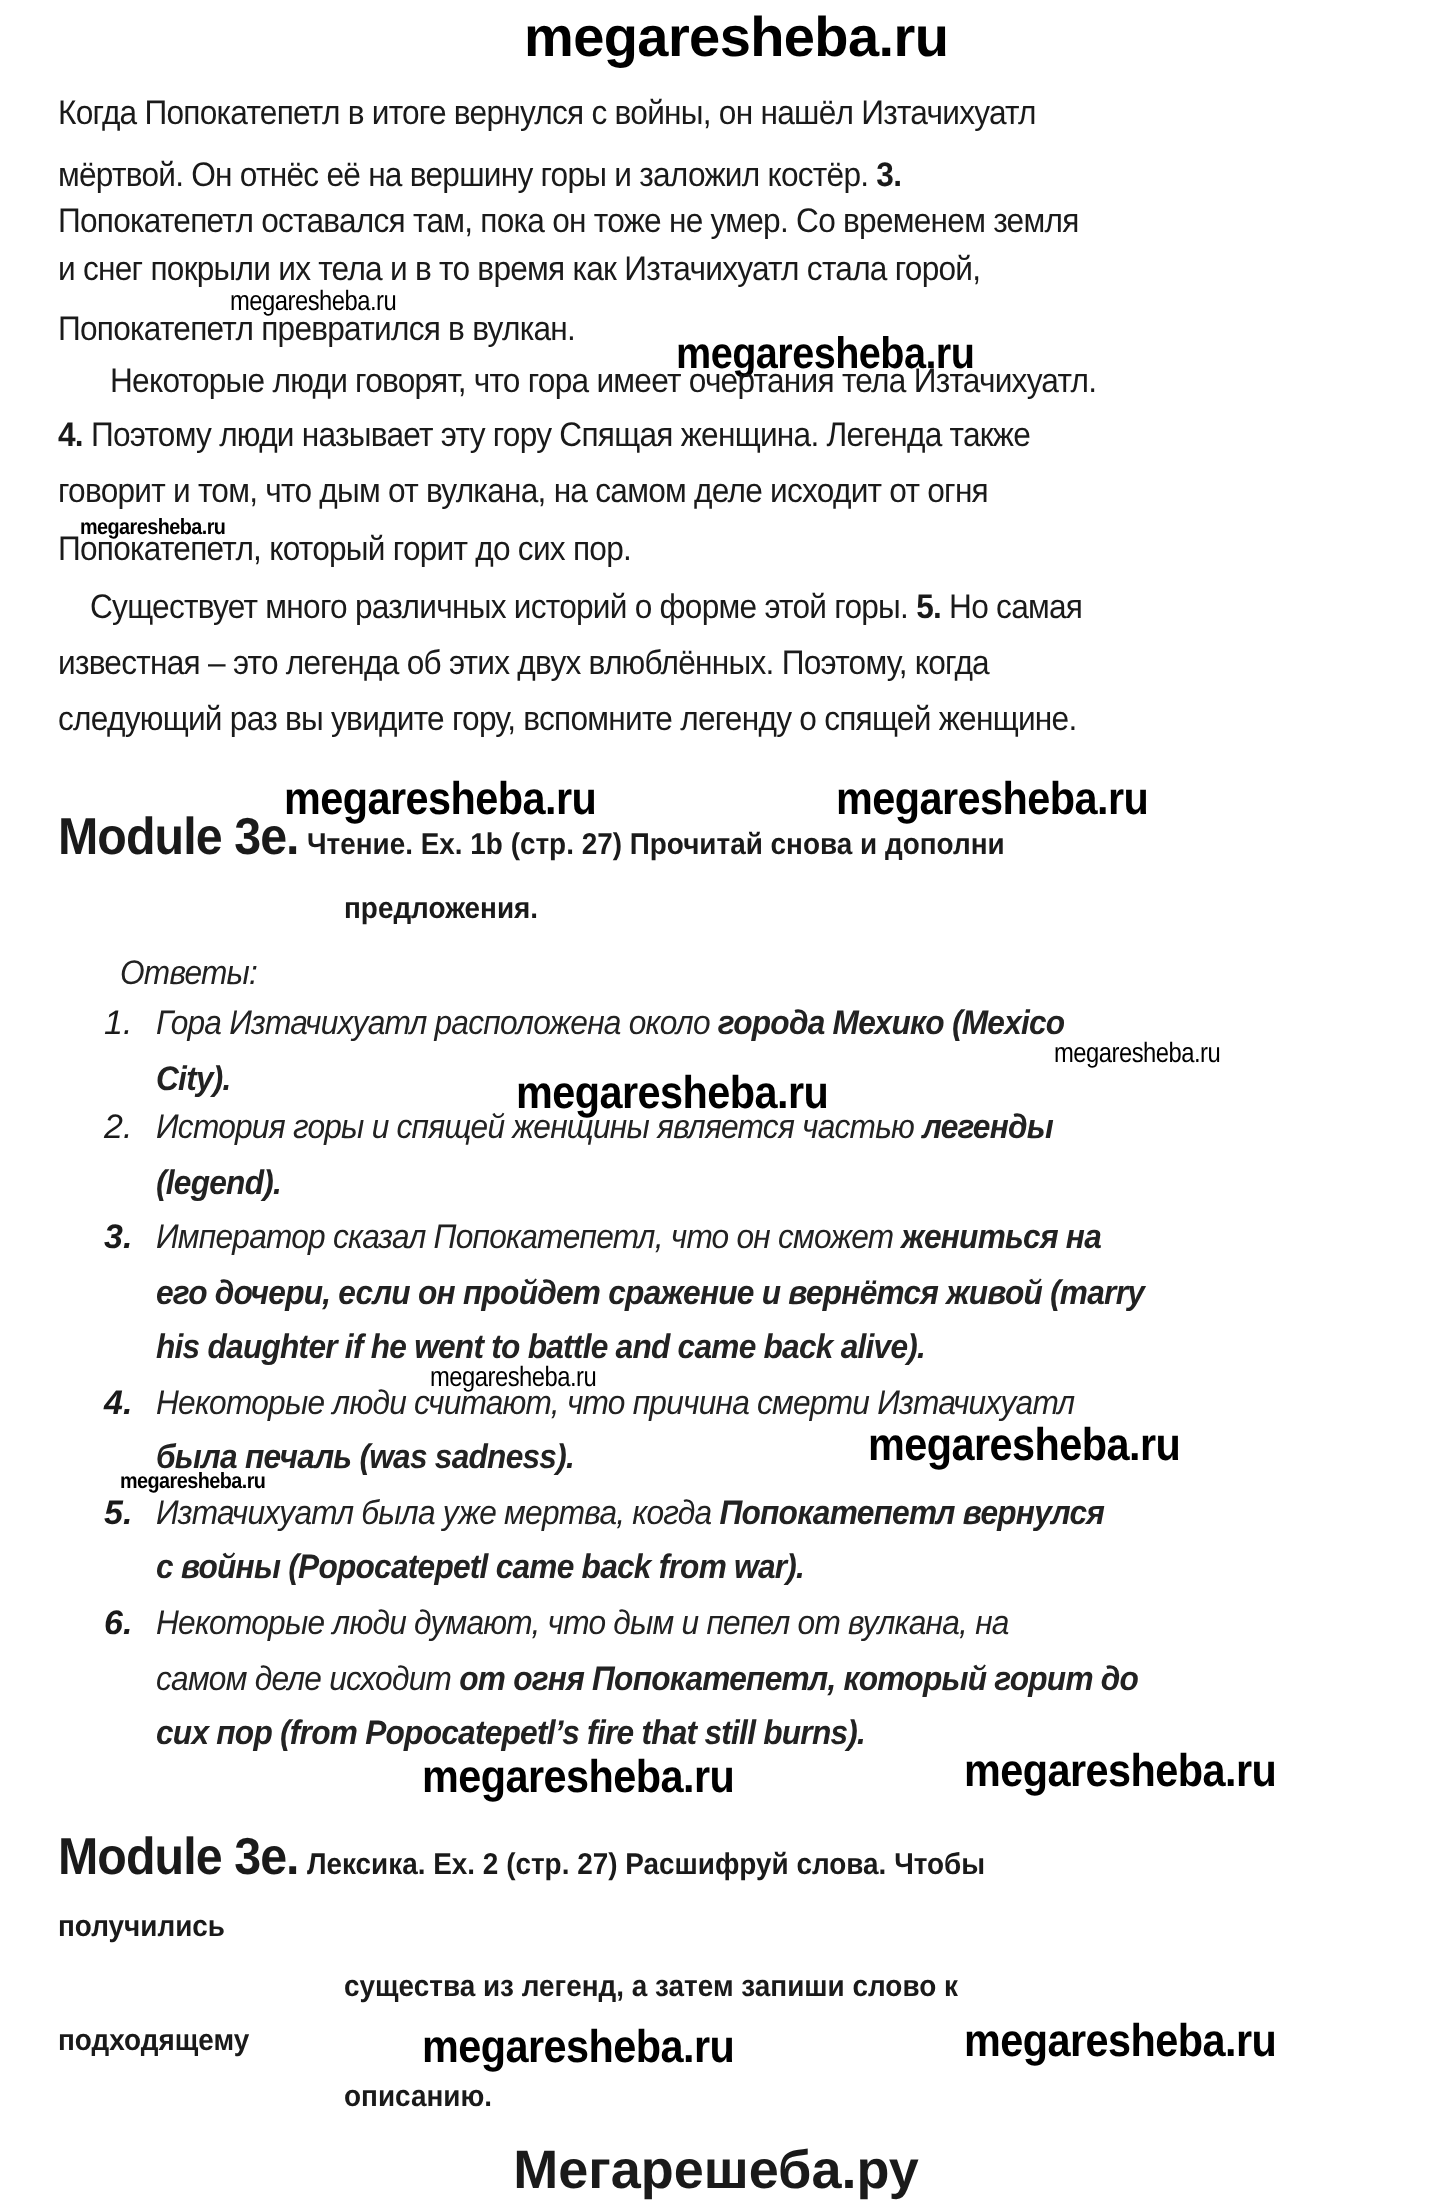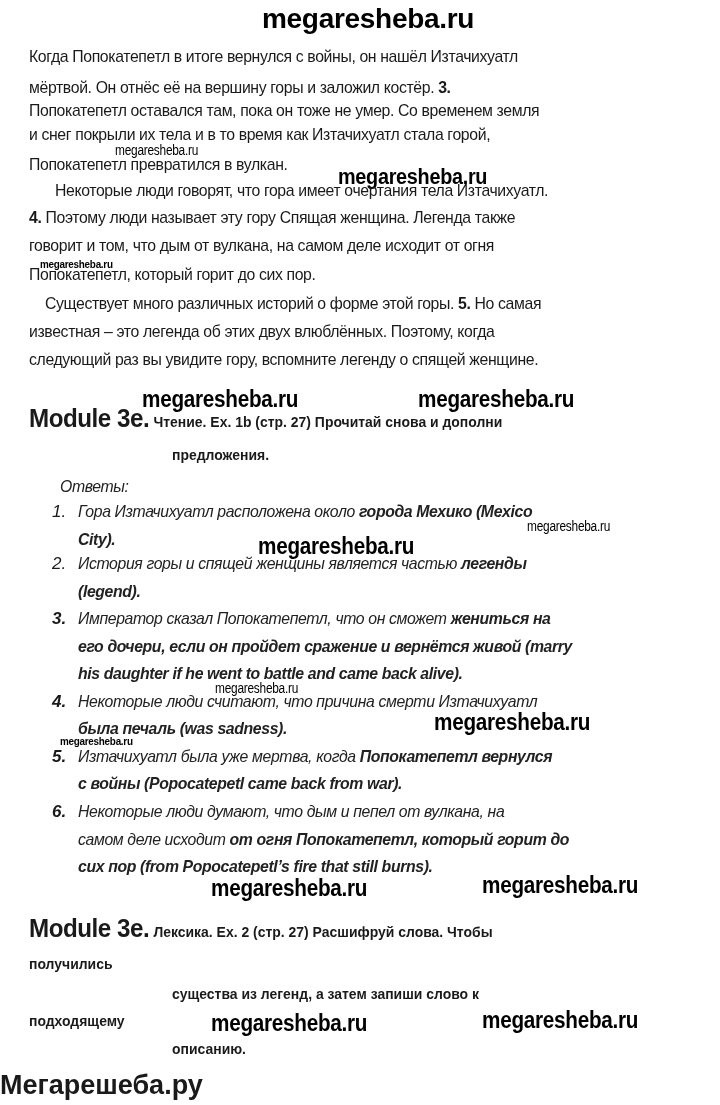--- a/index.html
+++ b/index.html
@@ -16,21 +16,21 @@
   .ind2 { left: 45px; }
   b { font-weight: bold; }
   .mod { position: absolute; left: 29px; white-space: nowrap; transform: scaleX(0.93); transform-origin: left top; }
   .mod .big { font-size: 26px; font-weight: bold; letter-spacing: -0.5px; }
   .mod .small { font-size: 15px; font-weight: bold; }
   .sub { position: absolute; font-size: 15px; font-weight: bold; white-space: nowrap; transform: scaleX(0.93); transform-origin: left top; }
   .ans { position: absolute; font-size: 17px; font-style: italic; white-space: nowrap; letter-spacing: -0.4px; transform: scaleX(0.93); transform-origin: left top; color: #222; }
   .num { position: absolute; left: 52px; font-size: 17px; font-style: italic; }
   .num.bold { font-weight: bold; }
   .ans-body { position: absolute; left: 78px; font-size: 17px; font-style: italic; white-space: nowrap; letter-spacing: -0.4px; transform: scaleX(0.93); transform-origin: left top; color: #222; }
-  .footer { position: absolute; left: 0; width: 716px; top: 1070px; font-size: 27px; font-weight: bold; }
+  .footer { position: absolute; left: 0; width: 716px; text-align: center; top: 1070px; font-size: 27px; font-weight: bold; }
 </style>
 </head>
 <body>
 
 <div class="wm wm-top" style="left:262px; top:3px; transform:none;">megaresheba.ru</div>
 
 <div class="line" style="top:47px;"><span>Когда Попокатепетл в итоге вернулся с войны, он нашёл Изтачихуатл</span></div>
 <div class="line" style="top:78px;"><span>мёртвой. Он отнёс её на вершину горы и заложил костёр.</span> <b>3.</b></div>
 <div class="line" style="top:101px;"><span>Попокатепетл оставался там, пока он тоже не умер. Со временем земля</span></div>
 <div class="line" style="top:125px;"><span>и снег покрыли их тела и в то время как Изтачихуатл стала горой,</span></div>

